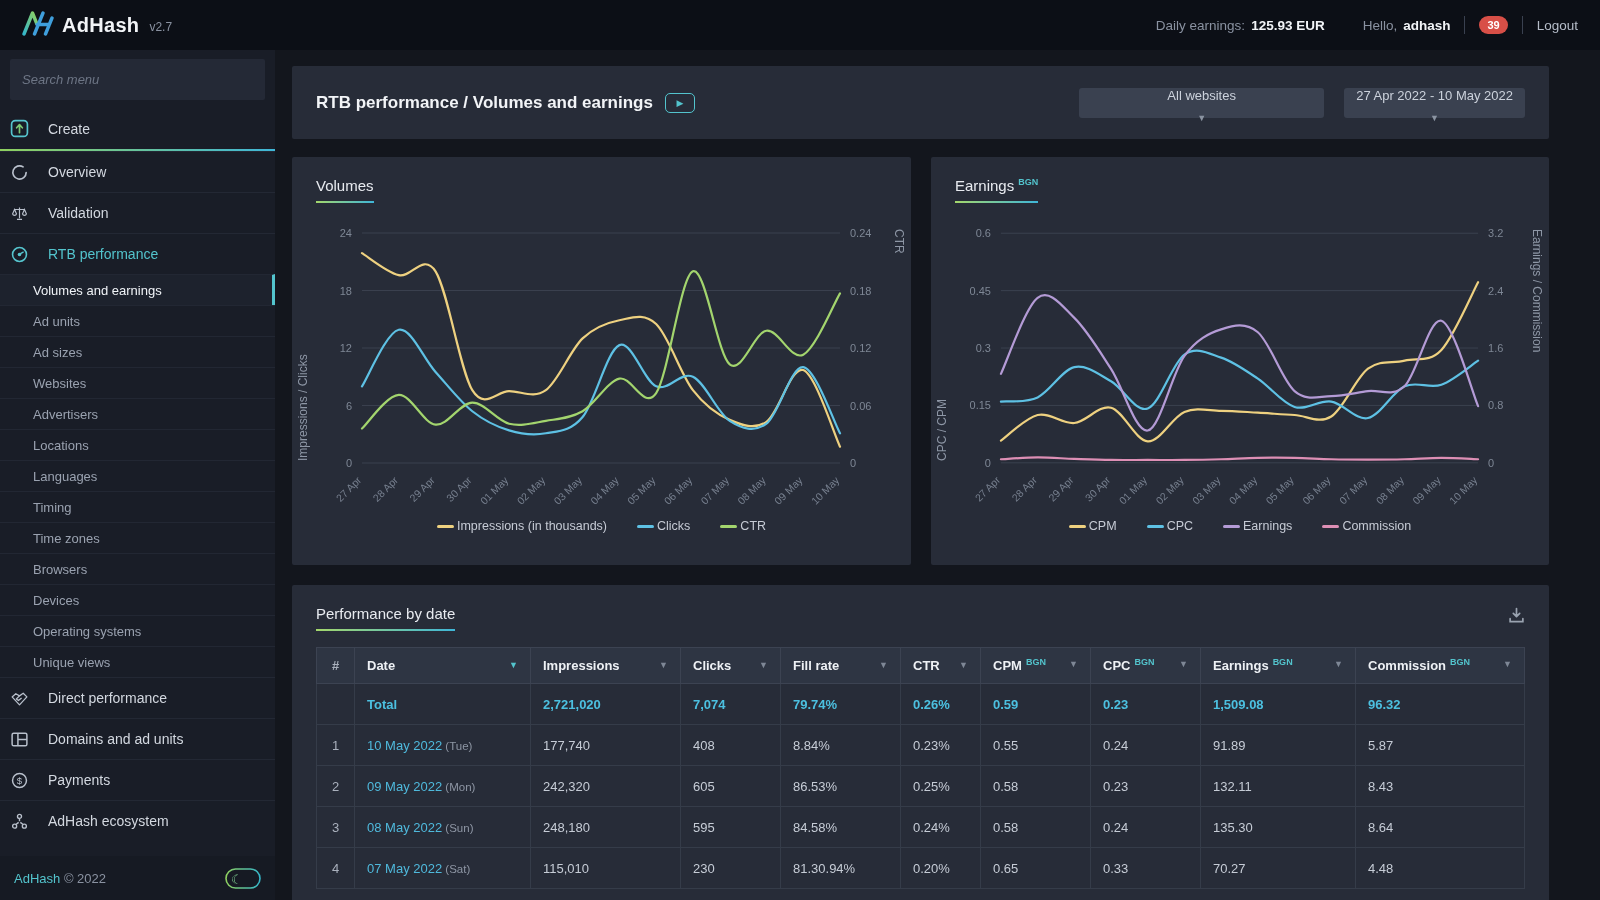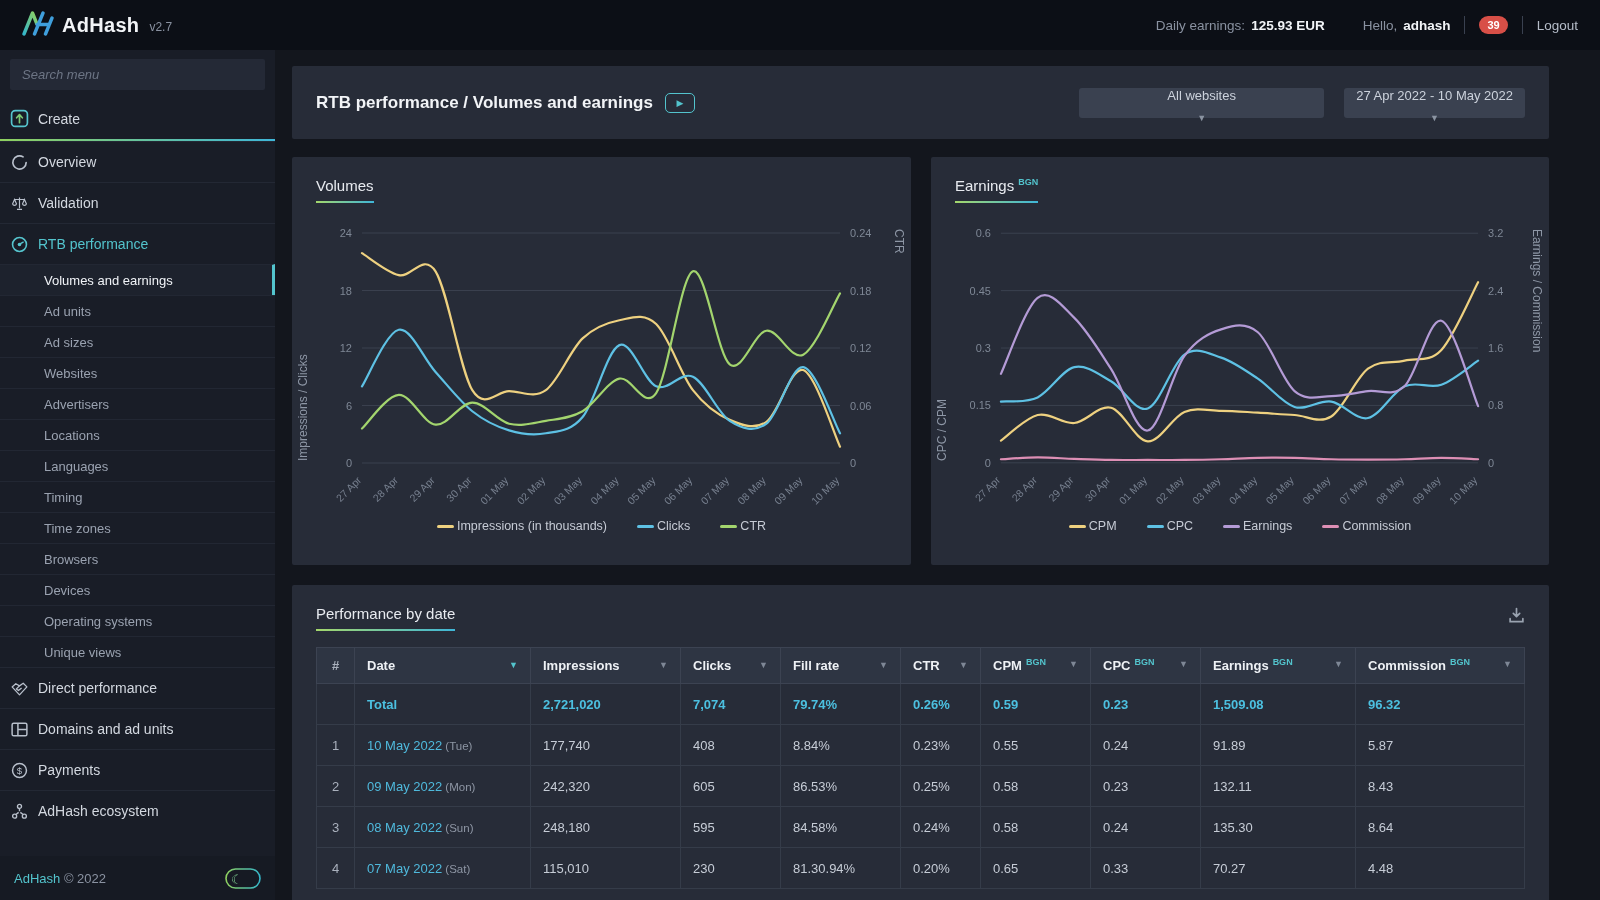--- a/index.html
+++ b/index.html
@@ -17,32 +17,32 @@
   .strong { color:#f2f4f7; font-weight:bold; }
   .tb-sep { width:1px; height:18px; background:#3a4150; }
   .badge { background:#d84f47; color:#fff; font-size:11px; font-weight:bold; border-radius:10px;
     padding:3px 8px; cursor:pointer; }
   .logout { color:#b6bdc9; cursor:pointer; }
 
   
   .sidebar { position:fixed; top:50px; left:0; width:275px; height:850px; background:#191d27;
     display:flex; flex-direction:column; }
   .search-wrap { padding:9px 10px 8px 10px; }
-  .search-wrap input { width:100%; height:31px; background:#242936; border:none; border-radius:2px;
+  .search-wrap input { width:100%; height:41px; background:#242936; border:none; border-radius:2px;
     color:#ec4899; font-size:13px; font-style:italic; padding:0 12px; outline:none;
     font-family:"Liberation Sans", sans-serif; }
   .search-wrap input::placeholder { color:#6d7585; }
   .nav { flex:1; overflow:hidden; }
-  .nav-item { display:flex; align-items:center; height:41px; padding:0 10px; gap:9px;
+  .nav-item { display:flex; align-items:center; height:41px; padding:0 10px; gap:19px;
     border-top:1px solid #232834; cursor:pointer; font-size:14px; color:#d3d8e0; }
   .nav-item.first { border-top:none; }
   .nav-item .nico { width:19px; height:19px; flex:0 0 19px; display:flex; align-items:center; justify-content:center; }
   .nav-item.active { color:#53c4cd; }
   .nav-divider { height:2px; background:linear-gradient(90deg,#8fd05f,#3fb6d8); }
-  .subnav .nav-sub { display:flex; align-items:center; height:31px; padding-left:44px;
+  .subnav .nav-sub { display:flex; align-items:center; height:31px; padding-left:33px;
     border-top:1px solid #222733; cursor:pointer; font-size:13px; color:#9aa2b0; }
   .subnav .nav-sub.active { color:#f0f3f7; border-right:3px solid #53c4cd; background:#1d222d; }
   .side-footer { height:44px; background:#161a23; display:flex; align-items:center;
     justify-content:space-between; padding:0 14px; font-size:13px; }
   .side-footer .foot-brand { color:#53c4cd; cursor:pointer; }
   .side-footer .foot-copy { color:#8a92a1; }
   .toggle { cursor:pointer; display:flex; }
 
   
   .main { position:absolute; top:50px; left:275px; width:1325px; height:850px;

